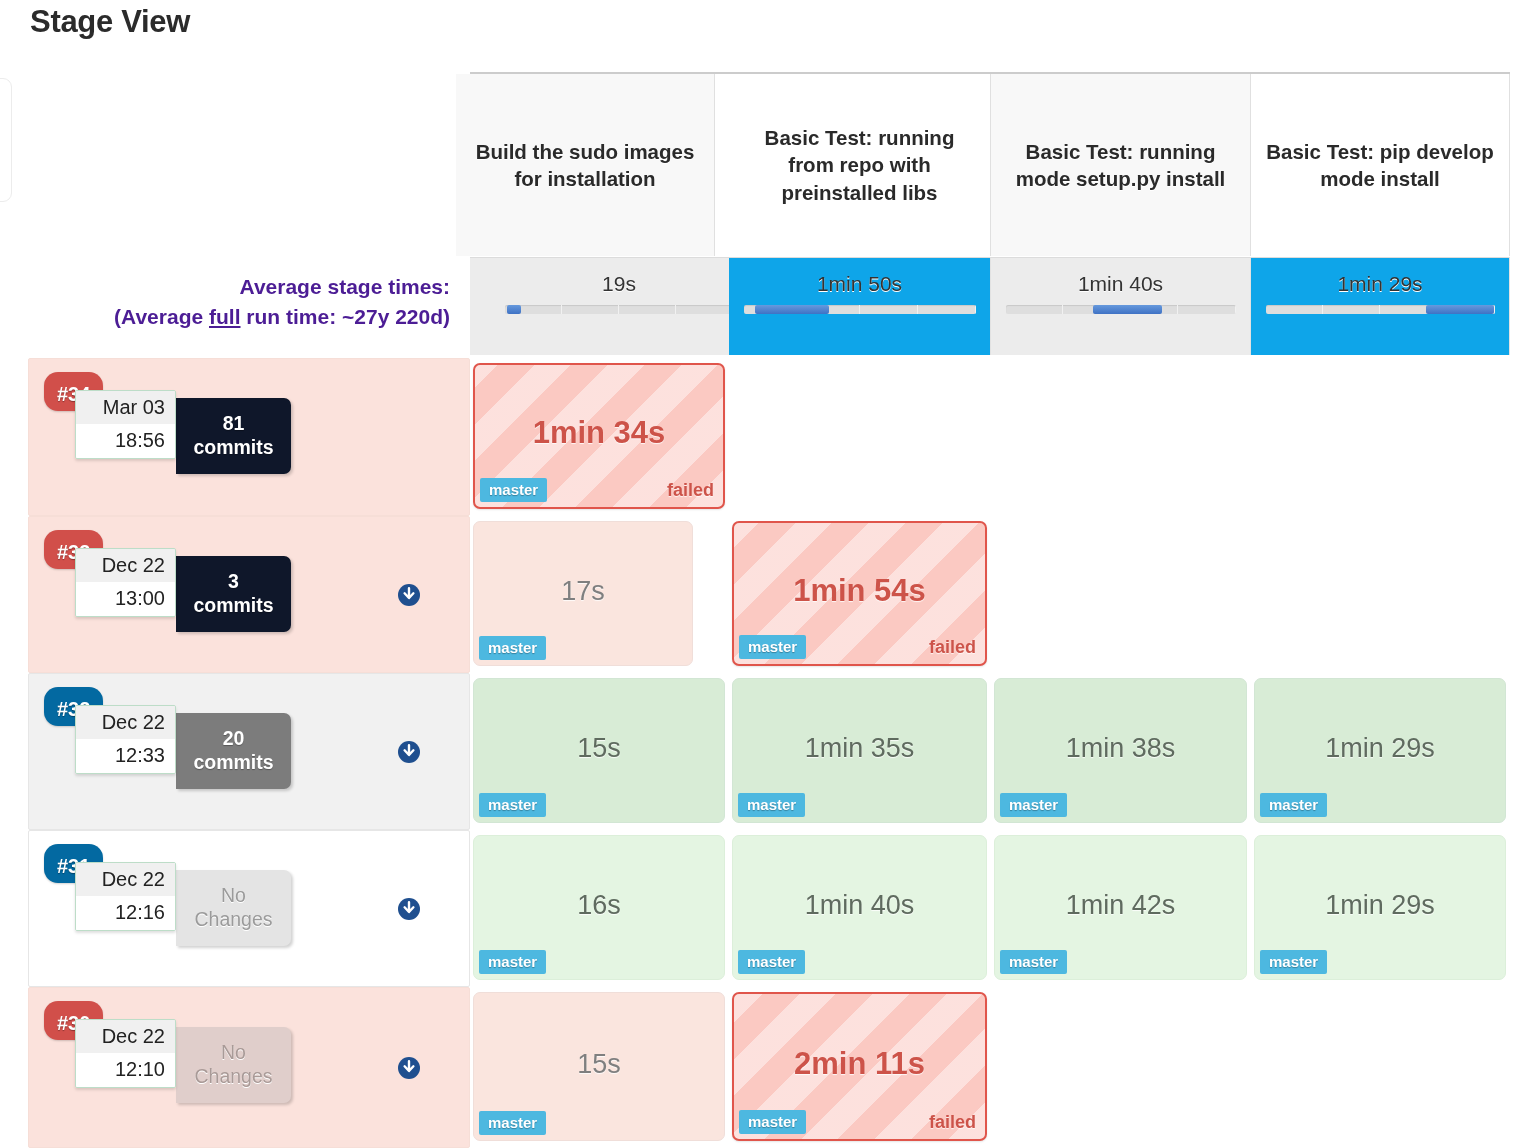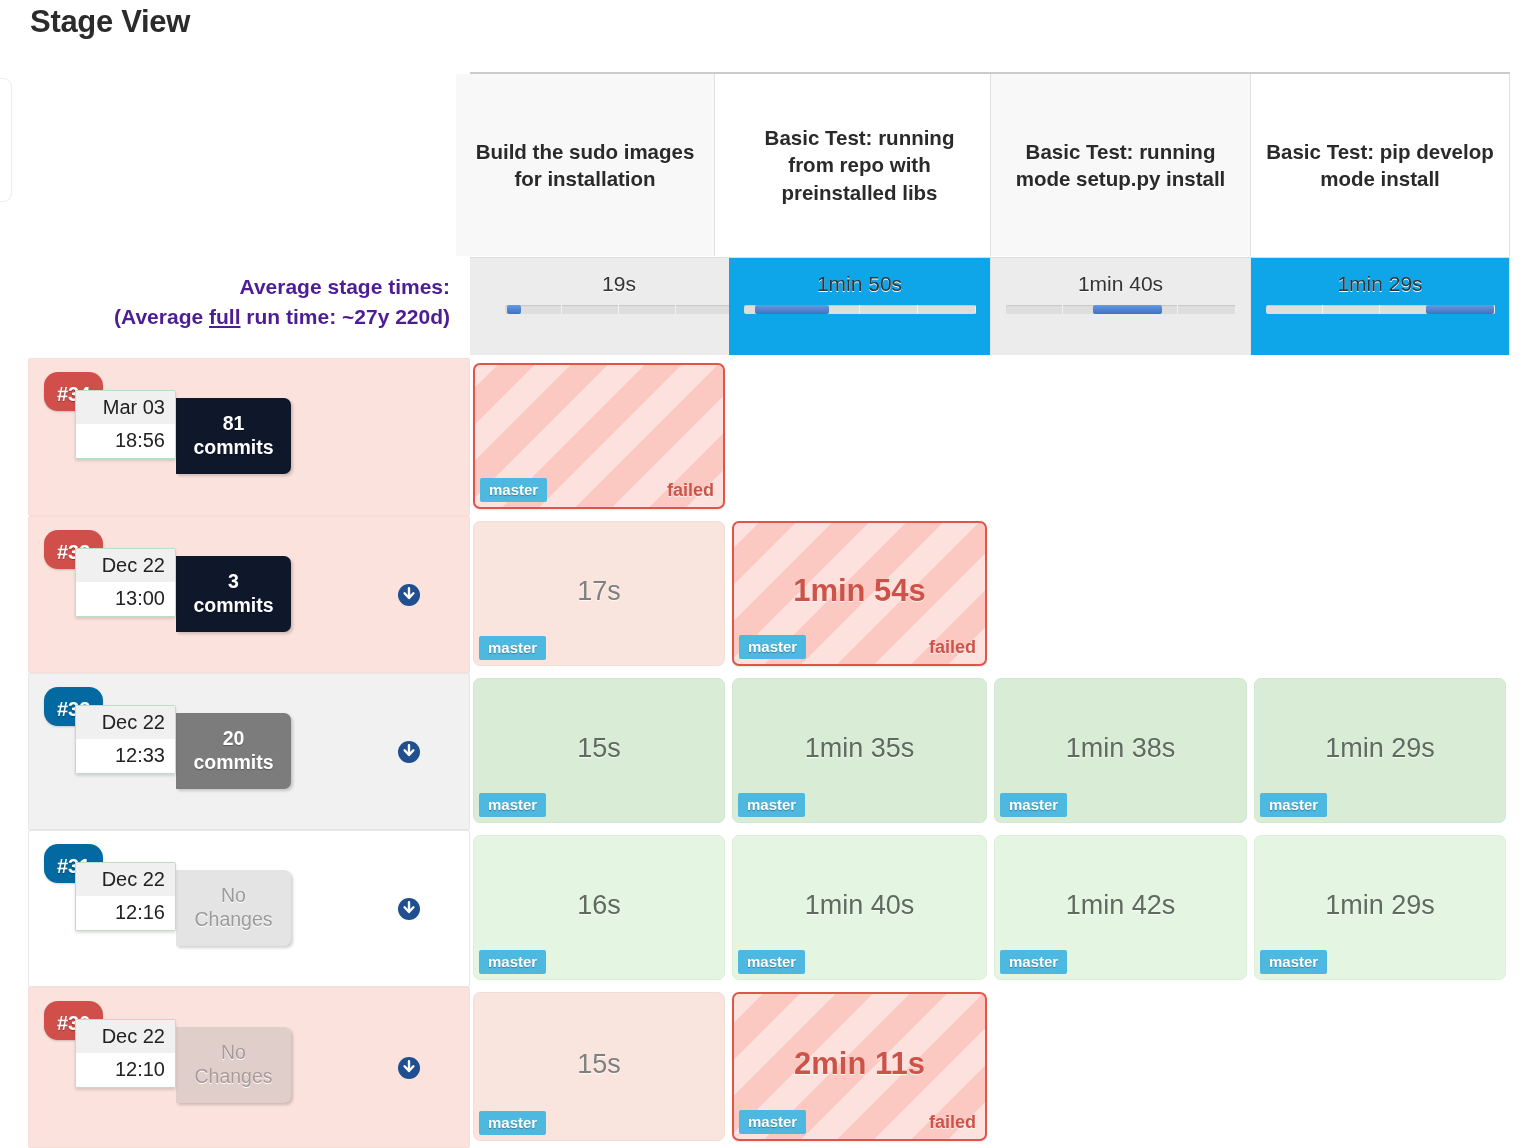--- a/index.html
+++ b/index.html
@@ -329,20 +329,21 @@
         <div class="d1">Mar 03</div>
         <div class="d2">18:56</div>
       </div>
       <div class="commit-block has">
         <div>
           <div>81</div>
           <div>commits</div>
         </div>
       </div>
       <div class="cell failed" style="left: 445px; width: 252px; height: 146px;">
+        <div class="time">1min 34s</div>
         <div class="branch">master</div>
         <div class="status">failed</div>
       </div>
     </div>
     <div class="build-row" style="top: 516px; height: 157px;">
       <div class="row-left fail"></div>
       <div class="build-badge fail">#33</div>
       <div class="date-block">
         <div class="d1">Dec 22</div>
         <div class="d2">13:00</div>
@@ -350,21 +351,21 @@
       <div class="commit-block has">
         <div>
           <div>3</div>
           <div>commits</div>
         </div>
       </div>
       <div class="dl-icon"><svg viewBox="0 0 26 26" width="26" height="26">
           <circle cx="13" cy="13" r="11" fill="#1f4f8f"></circle>
           <path d="M13 6.2 L13 14.4 M8.6 11.3 L13 16 L17.4 11.3" stroke="#ffffff" stroke-width="2.4" fill="none" stroke-linecap="round" stroke-linejoin="round"></path>
         </svg></div>
-      <div class="cell pass-pink" style="left: 445px; width: 252px; height: 145px;">
+      <div class="cell pass-pink" style="left: 445px; width: 220px; height: 145px;">
         <div class="time">17s</div>
         <div class="branch">master</div>
       </div>
       <div class="cell failed" style="left: 704px; width: 255px; height: 145px;">
         <div class="time">1min 54s</div>
         <div class="branch">master</div>
         <div class="status">failed</div>
       </div>
     </div>
     <div class="build-row" style="top: 673px; height: 157px;">

